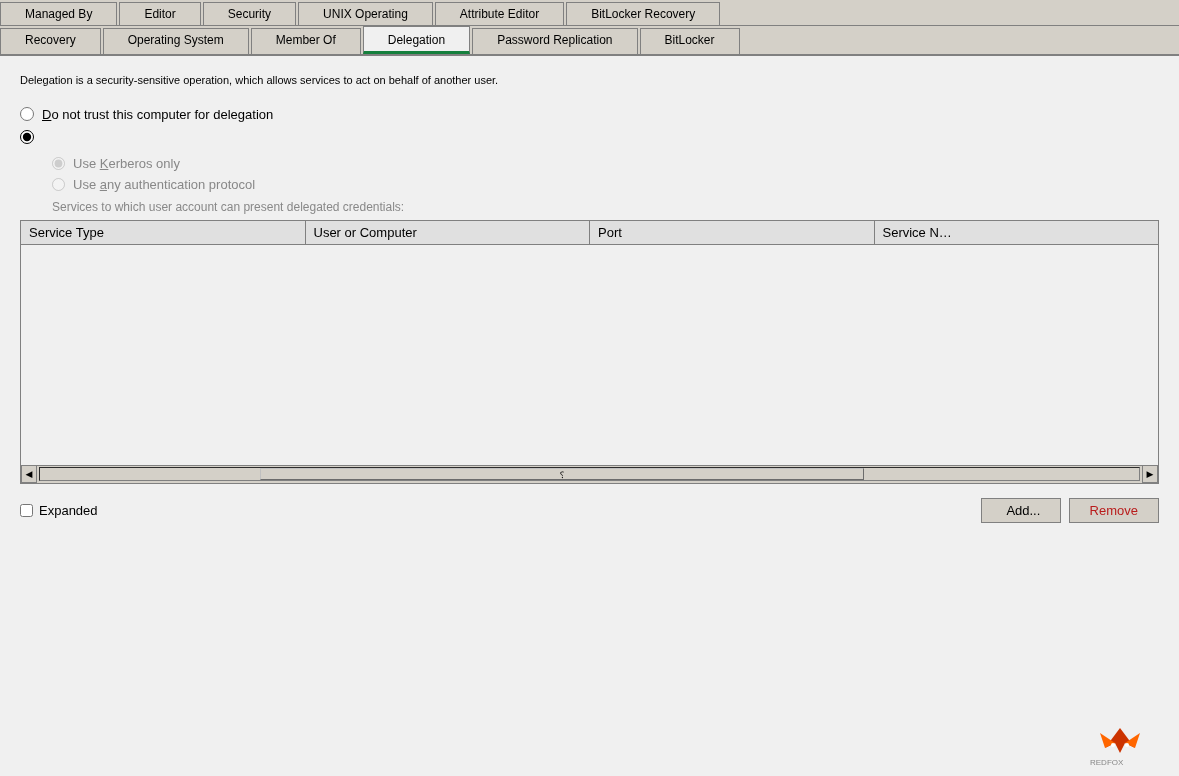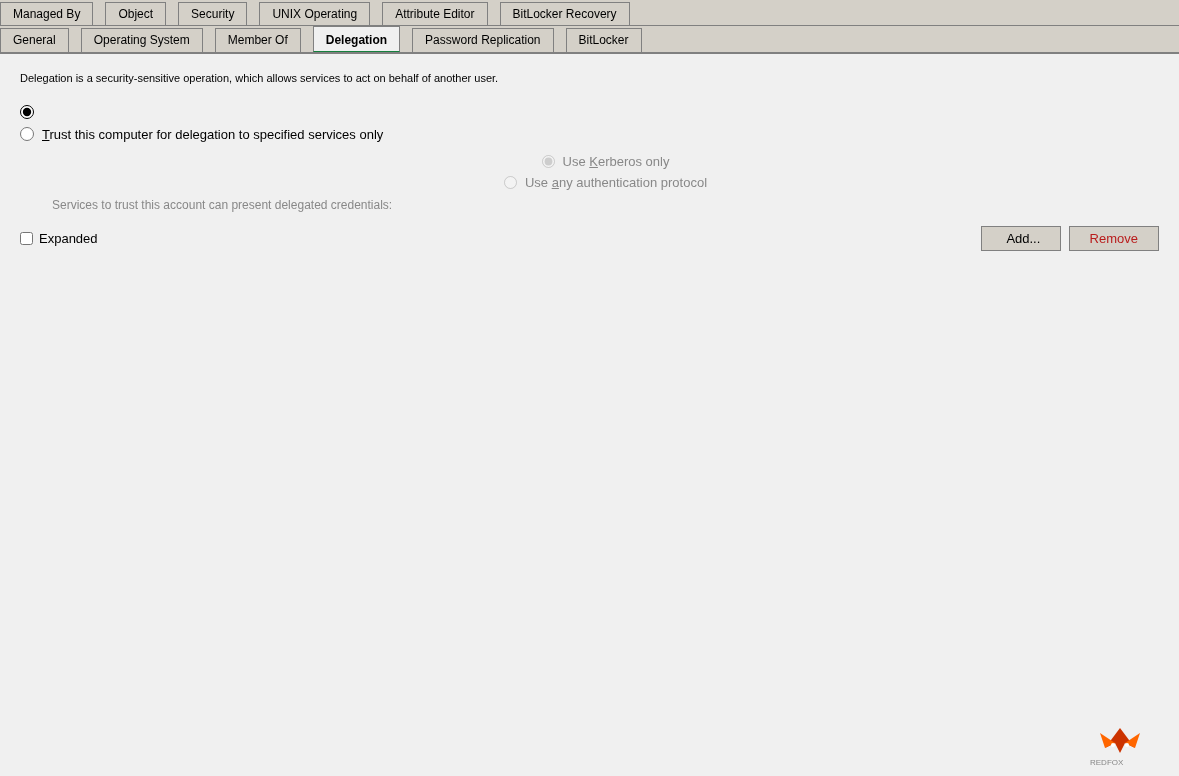--- a/index.html
+++ b/index.html
@@ -20,39 +20,39 @@
       flex-wrap: wrap;
     }
 
     .tab-row {
       display: flex;
       width: 100%;
       background: #d4d0c8;
     }
 
     .tab {
-      padding: 4px 12px;
+      padding: 4px 24px;
       border: 1px solid #808080;
       border-bottom: none;
       background: #d4d0c8;
       cursor: pointer;
       font-size: 12px;
       color: #000;
-      margin-right: 12px;
+      margin-right: 2px;
       margin-top: 2px;
       position: relative;
       white-space: nowrap;
       text-align: right;
     }
 
     .tab.active {
       background: #f0f0f0;
-      border-bottom: 1px solid #15803d;
+      border-bottom: 3px solid #15803d;
       z-index: 1;
-      font-weight: bold;
+      font-weight: normal;
       margin-top: 0;
       padding-top: 6px;
     }
 
     .tab-row-1 { border-bottom: 1px solid #808080; }
 
     .content-area {
       background: #f0f0f0;
       padding: 16px 20px;
       height: calc(776px - 62px);
@@ -87,21 +87,20 @@
       height: 14px;
       cursor: pointer;
     }
 
     .radio-sub-group {
       margin-left: 32px;
       display: flex;
       flex-direction: column;
       gap: 6px;
       margin-bottom: 8px;
-      align-items: center;
     }
 
     .radio-sub-item {
       display: flex;
       align-items: center;
       gap: 8px;
       font-size: 13px;
       color: #888;
     }
 
@@ -242,68 +241,86 @@
     input[type="radio"]:checked {
       accent-color: #000;
     }
   </style>
 </head>
 <body>
 
 <div class="tab-bar">
   <div class="tab-row tab-row-1">
     <div class="tab">Managed By</div>
-    <div class="tab">Object</div>
+    <div class="tab">Editor</div>
     <div class="tab">Security</div>
     <div class="tab">UNIX Operating</div>
     <div class="tab">Attribute Editor</div>
     <div class="tab">BitLocker Recovery</div>
   </div>
 
   <div class="tab-row">
-    <div class="tab">General</div>
+    <div class="tab">Recovery</div>
     <div class="tab">Operating System</div>
     <div class="tab">Member Of</div>
     <div class="tab active">Delegation</div>
     <div class="tab">Password Replication</div>
     <div class="tab">BitLocker</div>
   </div>
 </div>
 
 <div class="content-area">
 
   <p class="description">Delegation is a security-sensitive operation, which allows services to act on behalf of another user.</p>
 
   <div class="radio-group">
 
+    <label class="radio-item">
+      <input type="radio" name="delegation" style="">
+      <span><u>D</u>o not trust this computer for delegation</span>
+    </label>
 
     <label class="radio-item">
       <input type="radio" name="delegation" checked="" style="">
     </label>
 
-    <label class="radio-item">
-      <input type="radio" name="delegation" style="">
-      <span><u>T</u>rust this computer for delegation to specified services only</span>
-    </label>
 
   </div>
 
   <div class="radio-sub-group">
     <label class="radio-sub-item">
       <input type="radio" name="subauth" checked="" disabled="" style="">
       <span>Use <u>K</u>erberos only</span>
     </label>
     <label class="radio-sub-item">
       <input type="radio" name="subauth" disabled="" style="">
       <span>Use <u>a</u>ny authentication protocol</span>
     </label>
   </div>
 
-  <p class="services-label">Services to trust this account can present delegated credentials:</p>
-
+  <p class="services-label">Services to which user account can present delegated credentials:</p>
+
+  <div class="services-table-container">
+    <div class="services-table-header">
+      <div class="th">Service Type</div>
+      <div class="th">User or Computer</div>
+      <div class="th">Port</div>
+      <div class="th">Service N…</div>
+    </div>
+    <div class="services-table-body">
+    </div>
+
+    <div class="scrollbar-container">
+      <div class="scroll-left-btn">◀</div>
+      <div class="scrollbar-track">
+        <div class="scrollbar-thumb">⸮</div>
+      </div>
+      <div class="scroll-right-btn">▶</div>
+    </div>
+  </div>
 
   <div class="bottom-bar">
     <label class="checkbox-item">
       <input type="checkbox" style="">
       <span>Expanded</span>
     </label>
     <div class="spacer"></div>
     <button class="btn btn-normal">Add...</button>
     &nbsp;&nbsp;
     <button class="btn">Remove</button>

